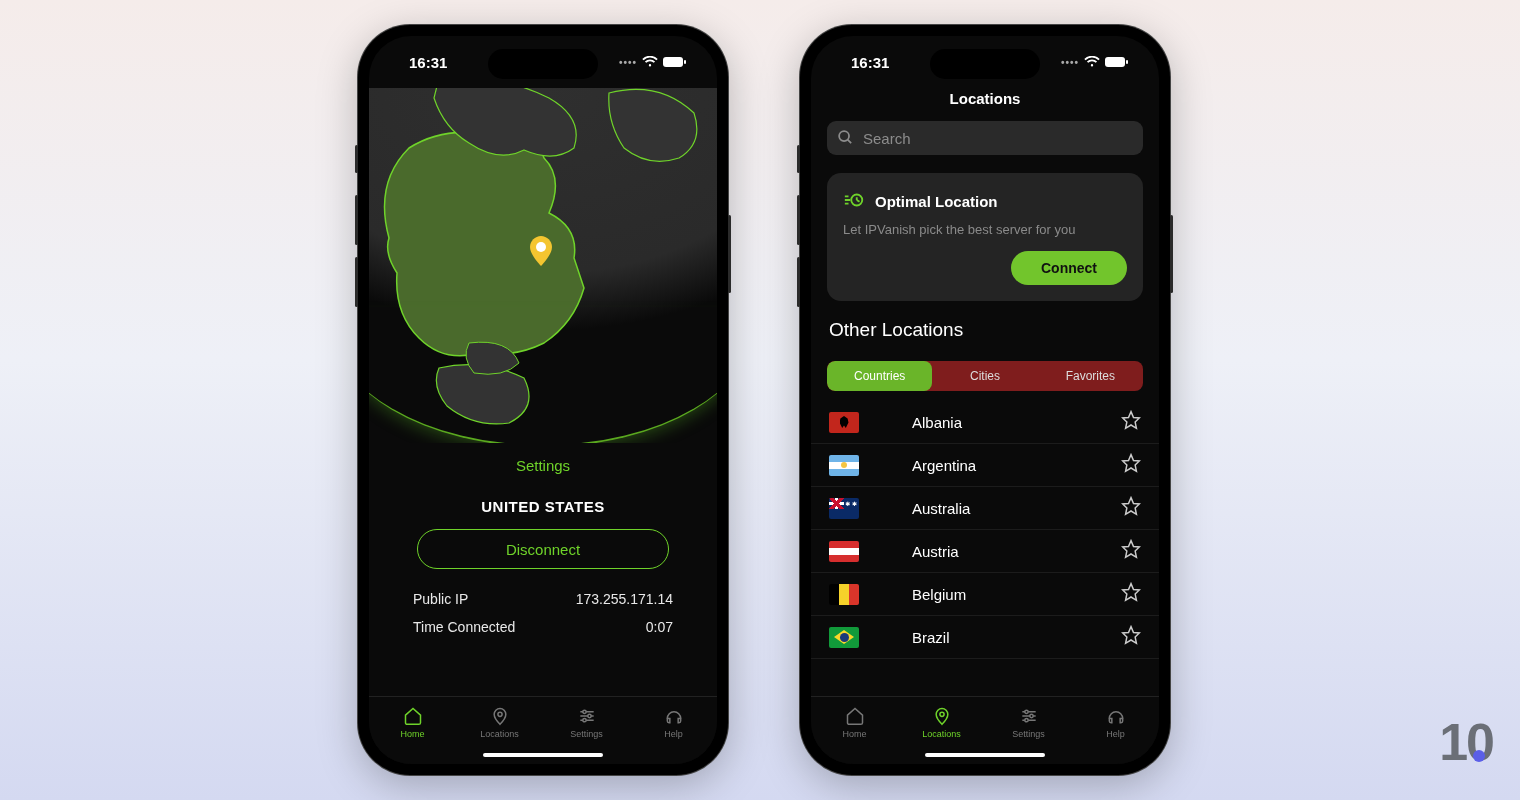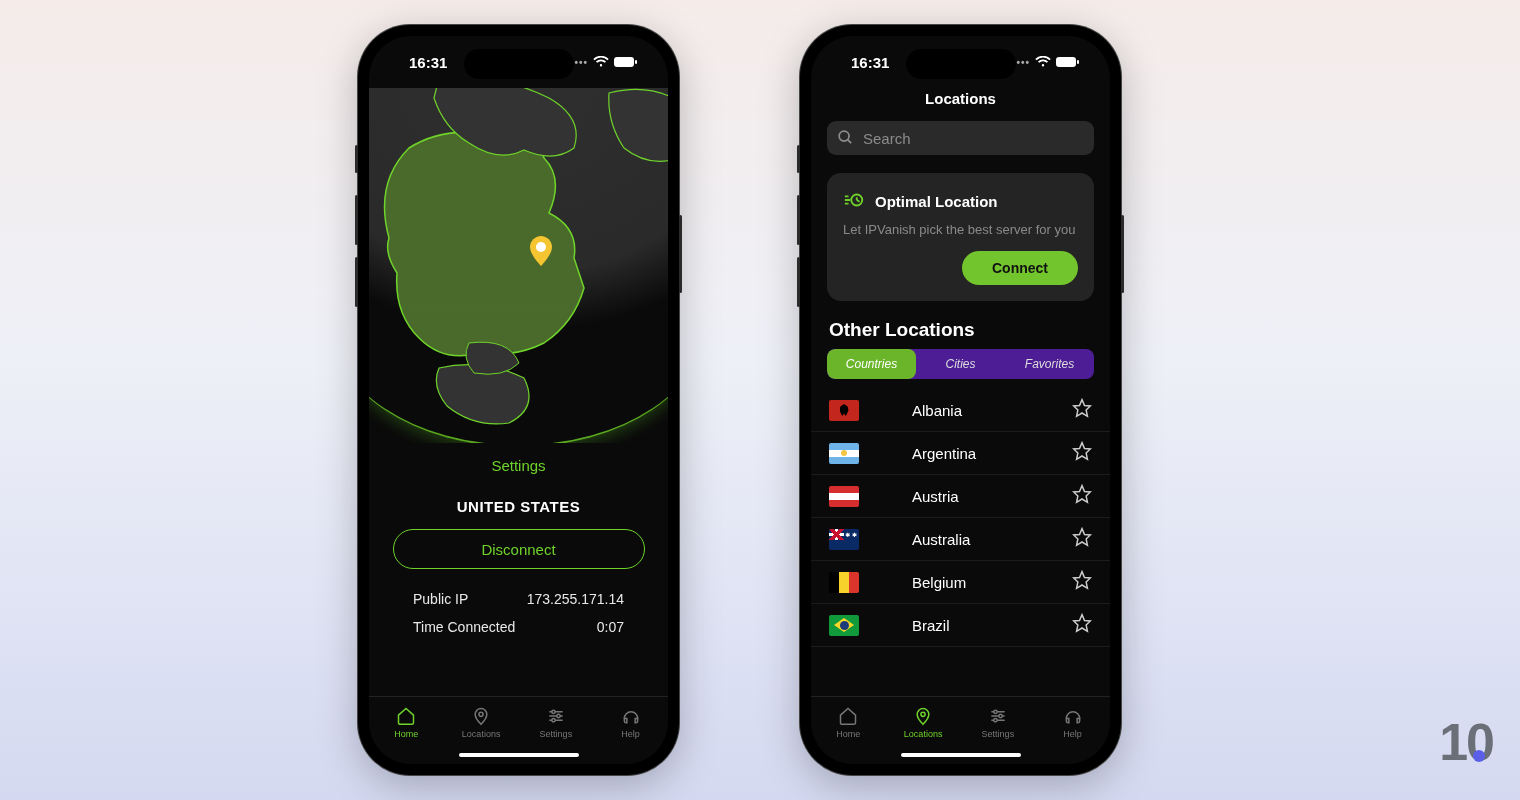--- a/index.html
+++ b/index.html
@@ -9,21 +9,21 @@
     position: relative; overflow: hidden;
   }
   .watermark {
     position: absolute; right: 35px; bottom: 28px;
     font-size: 52px; font-weight: 600; color: #6b6f77;
     letter-spacing: -2px; display: flex; align-items: center; margin-left: 48px;
   }
   .watermark .dot { width: 12px; height: 12px; border-radius: 50%; background: #5b5fe8; margin-left: -20px; margin-top: 28px; }
 
   .phone {
-    position: absolute; width: 321px; height: 750px;
+    position: absolute; width: 370px; height: 750px;
     background: #000; border-radius: 52px; padding: 11px;
     box-shadow: 0 0 0 1px #444, 0 10px 40px rgba(0,0,0,0.25);
   }
   .phone.left  { left: 358px; top: 25px; }
   .phone.right { left: 800px; top: 25px; }
   .screen {
     width: 100%; height: 100%; background: #0a0a0a;
     border-radius: 42px; overflow: hidden; position: relative;
     display: flex; flex-direction: column;
   }
@@ -92,24 +92,24 @@
   .search-ic { position: absolute; left: 10px; top: 8px; color: #8c8c8c; }
   .optimal-card {
     margin: 18px 16px 0; background: #242424; border-radius: 14px; padding: 16px;
   }
   .optimal-head { display: flex; align-items: center; gap: 10px; color: #fff; font-size: 15px; font-weight: 600; }
   .optimal-sub { color: #8a8a8a; font-size: 13px; margin-top: 8px; }
   .connect-btn {
     display: block; margin: 14px 0 0 auto; width: 116px; height: 34px;
     background: #72c52c; border: none; border-radius: 18px; color: #111; font-size: 14px; font-weight: 700;
   }
-  .section-title { color: #fff; font-size: 19px; font-weight: 700; margin: 18px 18px 0; }
+  .section-title { color: #fff; font-size: 19px; font-weight: 400; margin: 18px 18px 0; }
   .seg-control {
-    margin: 8px 16px 0; height: 30px; background: #4c1d95; border-radius: 8px;
-    display: flex; overflow: hidden; font-style: italic;
+    margin: 20px 16px 0; height: 30px; background: #7f1d1d; border-radius: 8px;
+    display: flex; overflow: hidden;
   }
   .seg { flex: 1; display: flex; align-items: center; justify-content: center; color: #ddd; font-size: 12px; }
   .seg.active { background: #6ab529; color: #fff; border-radius: 8px; }
   .country-list { margin-top: 10px; overflow: hidden; }
   .country-row {
     display: flex; align-items: center; padding: 9px 18px;
     border-bottom: 1px solid #1c1c1c;
     gap: 41px;
   }
   .flag { width: 30px; height: 21px; border-radius: 2px; margin-right: 12px; flex-shrink: 0; position: relative; overflow: hidden; }
@@ -307,29 +307,29 @@
             </svg></span>
         </div>
         <div class="country-row">
           <div class="flag flag-ar"></div>
           <span class="country-name-txt">Argentina</span>
           <span class="star"><svg width="20" height="20" viewBox="0 0 24 24" fill="none" stroke="currentColor" stroke-width="1.8">
               <polygon points="12 2 15 9 22 9.5 17 14.5 18.5 22 12 18 5.5 22 7 14.5 2 9.5 9 9"></polygon>
             </svg></span>
         </div>
         <div class="country-row">
+          <div class="flag flag-au"></div>
+          <span class="country-name-txt">Australia</span>
+          <span class="star"><svg width="20" height="20" viewBox="0 0 24 24" fill="none" stroke="currentColor" stroke-width="1.8">
+              <polygon points="12 2 15 9 22 9.5 17 14.5 18.5 22 12 18 5.5 22 7 14.5 2 9.5 9 9"></polygon>
+            </svg></span>
+        </div>
+        <div class="country-row">
           <div class="flag flag-at"></div>
           <span class="country-name-txt">Austria</span>
-          <span class="star"><svg width="20" height="20" viewBox="0 0 24 24" fill="none" stroke="currentColor" stroke-width="1.8">
-              <polygon points="12 2 15 9 22 9.5 17 14.5 18.5 22 12 18 5.5 22 7 14.5 2 9.5 9 9"></polygon>
-            </svg></span>
-        </div>
-        <div class="country-row">
-          <div class="flag flag-au"></div>
-          <span class="country-name-txt">Australia</span>
           <span class="star"><svg width="20" height="20" viewBox="0 0 24 24" fill="none" stroke="currentColor" stroke-width="1.8">
               <polygon points="12 2 15 9 22 9.5 17 14.5 18.5 22 12 18 5.5 22 7 14.5 2 9.5 9 9"></polygon>
             </svg></span>
         </div>
         <div class="country-row">
           <div class="flag flag-be"></div>
           <span class="country-name-txt">Belgium</span>
           <span class="star"><svg width="20" height="20" viewBox="0 0 24 24" fill="none" stroke="currentColor" stroke-width="1.8">
               <polygon points="12 2 15 9 22 9.5 17 14.5 18.5 22 12 18 5.5 22 7 14.5 2 9.5 9 9"></polygon>
             </svg></span>

